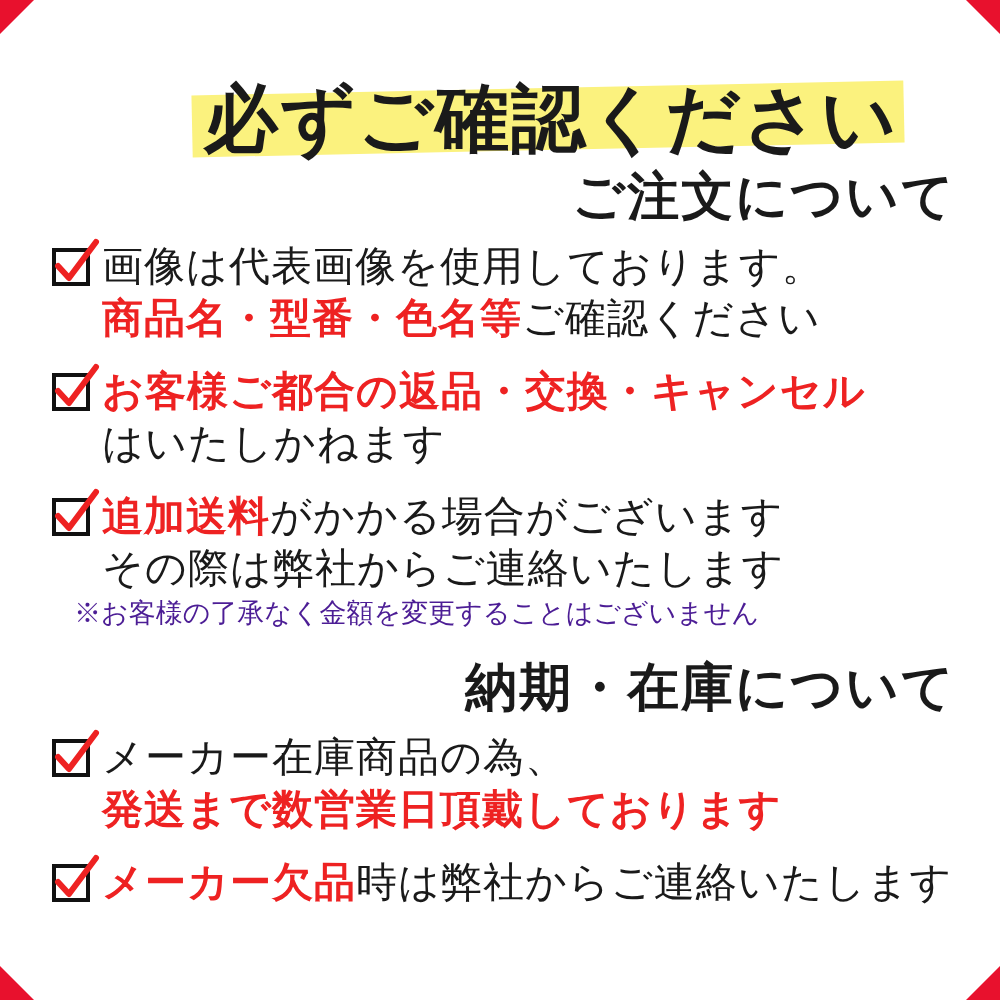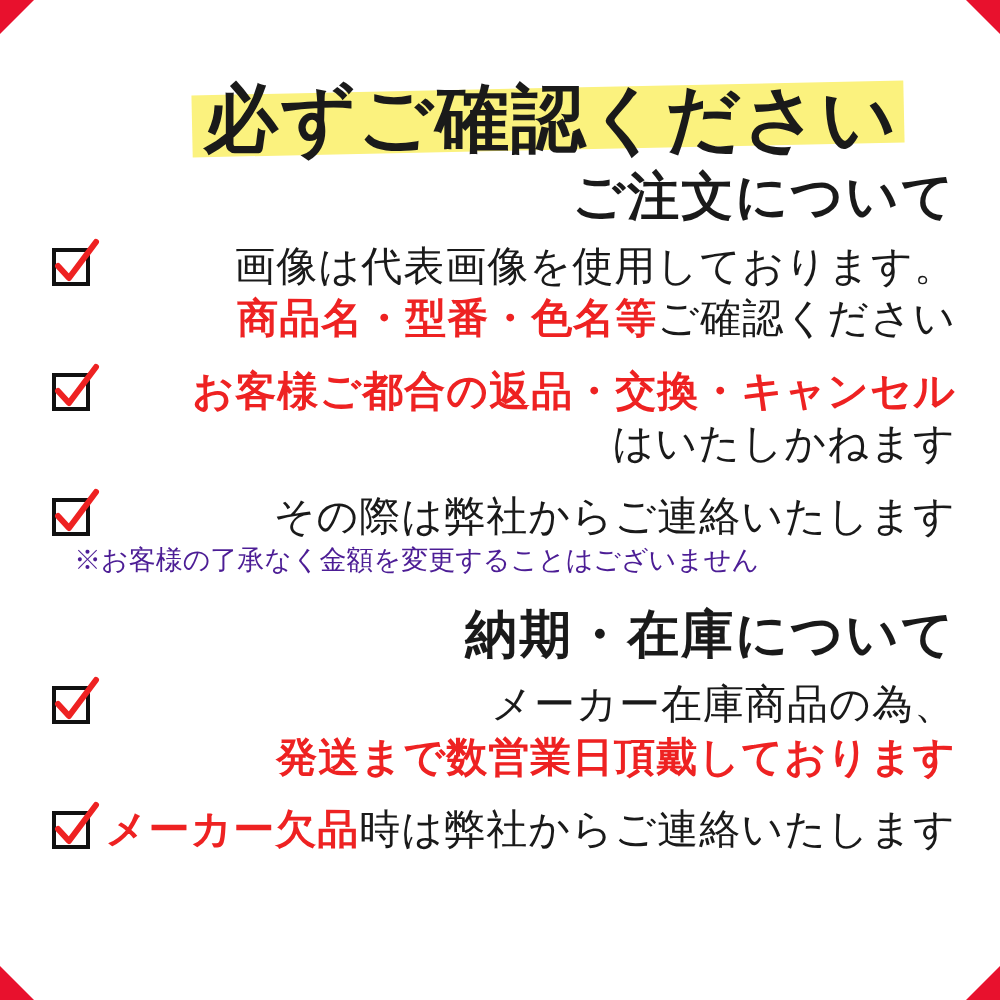--- a/index.html
+++ b/index.html
@@ -90,21 +90,20 @@
     text-align: right;
   }
   .section-heading.second {
     margin-top: 22px;
   }
 
   .item {
     display: flex;
     align-items: flex-start;
     margin: 0 0 20px 8px;
-    text-align: right;
   }
   .item.tight { margin-bottom: 6px; }
 
   
   .checkbox {
     position: relative;
     flex: 0 0 auto;
     width: 38px;
     height: 38px;
     border: 4px solid #111;
@@ -184,20 +183,21 @@
       </div>
     </div>
 
     <div class="item tight">
       <div class="checkbox">
         <svg viewBox="0 0 56 56" aria-hidden="true">
             <path d="M12 30 L23 42 L50 6" fill="none" stroke="#ee2222" stroke-width="6" stroke-linecap="round" stroke-linejoin="round"></path>
           </svg>
       </div>
       <div class="lines">
+        <div class="line"><span class="red">追加送料</span><span class="blk">がかかる場合がございます</span></div>
         <div class="line"><span class="blk">その際は弊社からご連絡いたします</span></div>
       </div>
     </div>
     <div class="note">※お客様の了承なく金額を変更することはございません</div>
   </div>
 
   <div>
     <div class="section-heading second">納期・在庫について</div>
 
     <div class="item">

